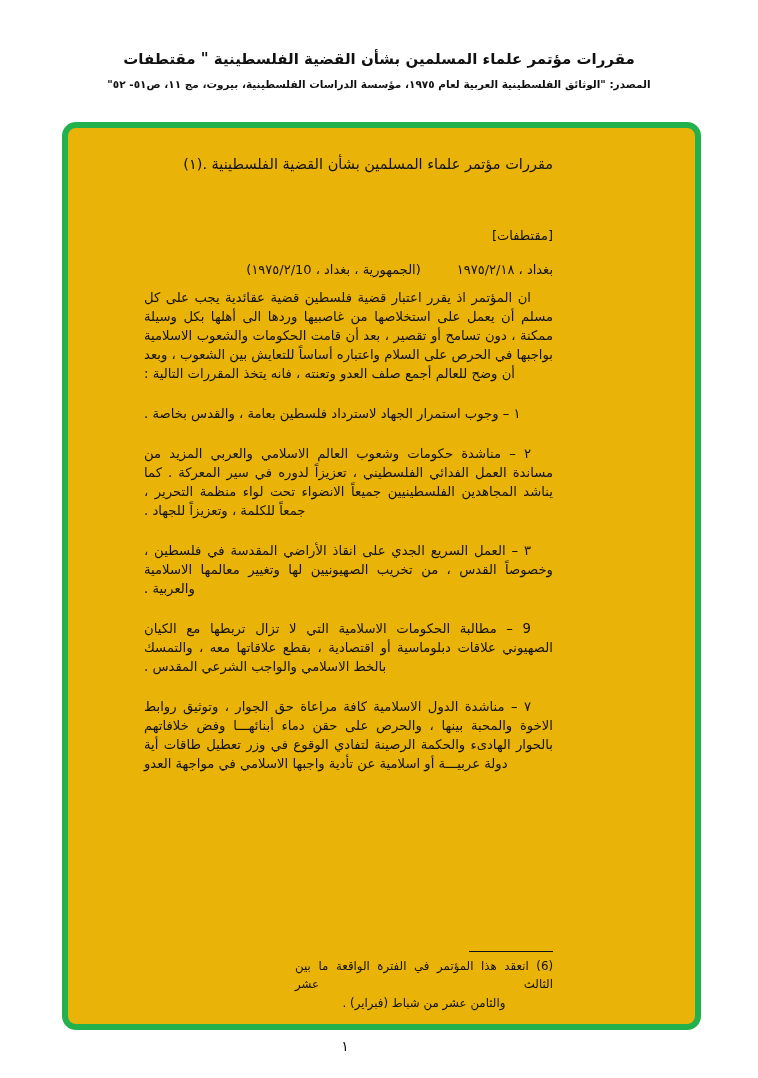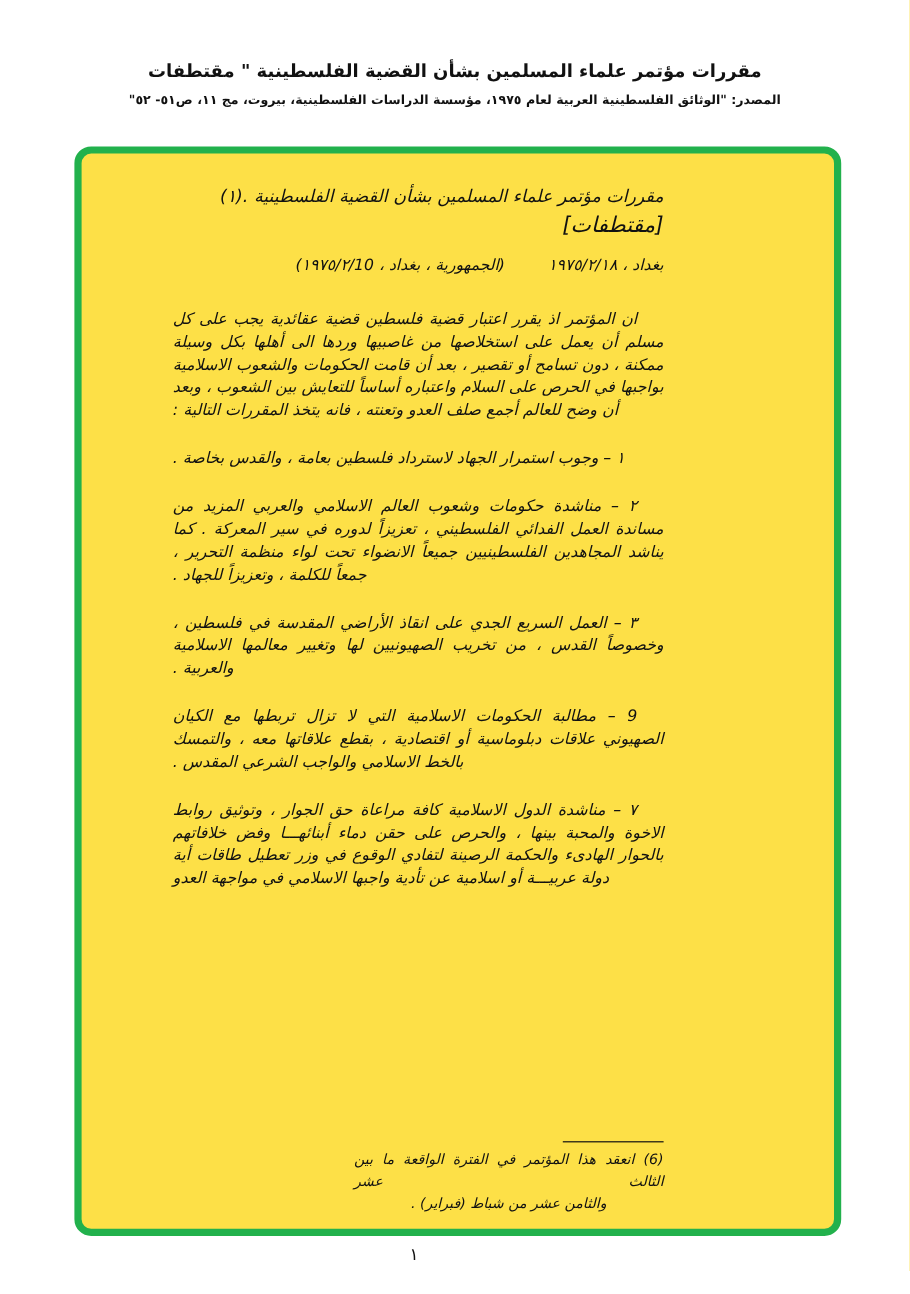--- a/index.html
+++ b/index.html
@@ -8,37 +8,37 @@
     background:#ffffff;color:#111111;
     font-family:"DejaVu Sans","Liberation Sans",sans-serif;
   }
   
   .page-header{position:absolute;top:50px;left:0;right:0;text-align:center;direction:rtl;}
   .page-header .main-title{font-size:15px;font-weight:700;letter-spacing:0;}
   .page-header .source-line{font-size:10.5px;font-weight:700;margin-top:10px;}
   
   .green-box{
     position:absolute;left:62px;top:122px;width:627px;height:896px;
-    border:6px solid #22B14C;border-radius:14px;background:#fde047;font-style:italic;
+    border:6px solid #22B14C;border-radius:14px;background:#eab308;
   }
   .box-content{
     position:absolute;top:0;left:0;right:0;bottom:0;
     padding:24px 142px 0 76px;direction:rtl;
   }
   .doc-title{font-size:14.5px;line-height:24px;text-align:right;}
-  .doc-subtitle{font-size:18px;line-height:24px;text-align:right;}
+  .doc-subtitle{font-size:13px;line-height:24px;text-align:right;margin-top:48px;}
   .dateline{
     margin-top:14px;font-size:13px;display:flex;flex-direction:row;
     justify-content:flex-start;gap:36px;white-space:nowrap;
   }
   .para{
     font-size:13.2px;line-height:19px;text-align:justify;text-align-last:left;
     text-indent:22px;margin:0;
   }
-  .intro{margin-top:28px;}
+  .intro{margin-top:11px;}
   .resolution{margin-top:21px;}
   
   .footnote{
     position:absolute;bottom:12px;right:142px;width:258px;
     font-size:11.8px;line-height:18.5px;direction:rtl;
   }
   .footnote-rule{width:84px;border:0;border-top:1.5px solid #111;margin:0 0 5px 0;}
   .footnote-line1{text-align:justify;text-align-last:justify;}
   .footnote-line2{text-align:center;}
   

